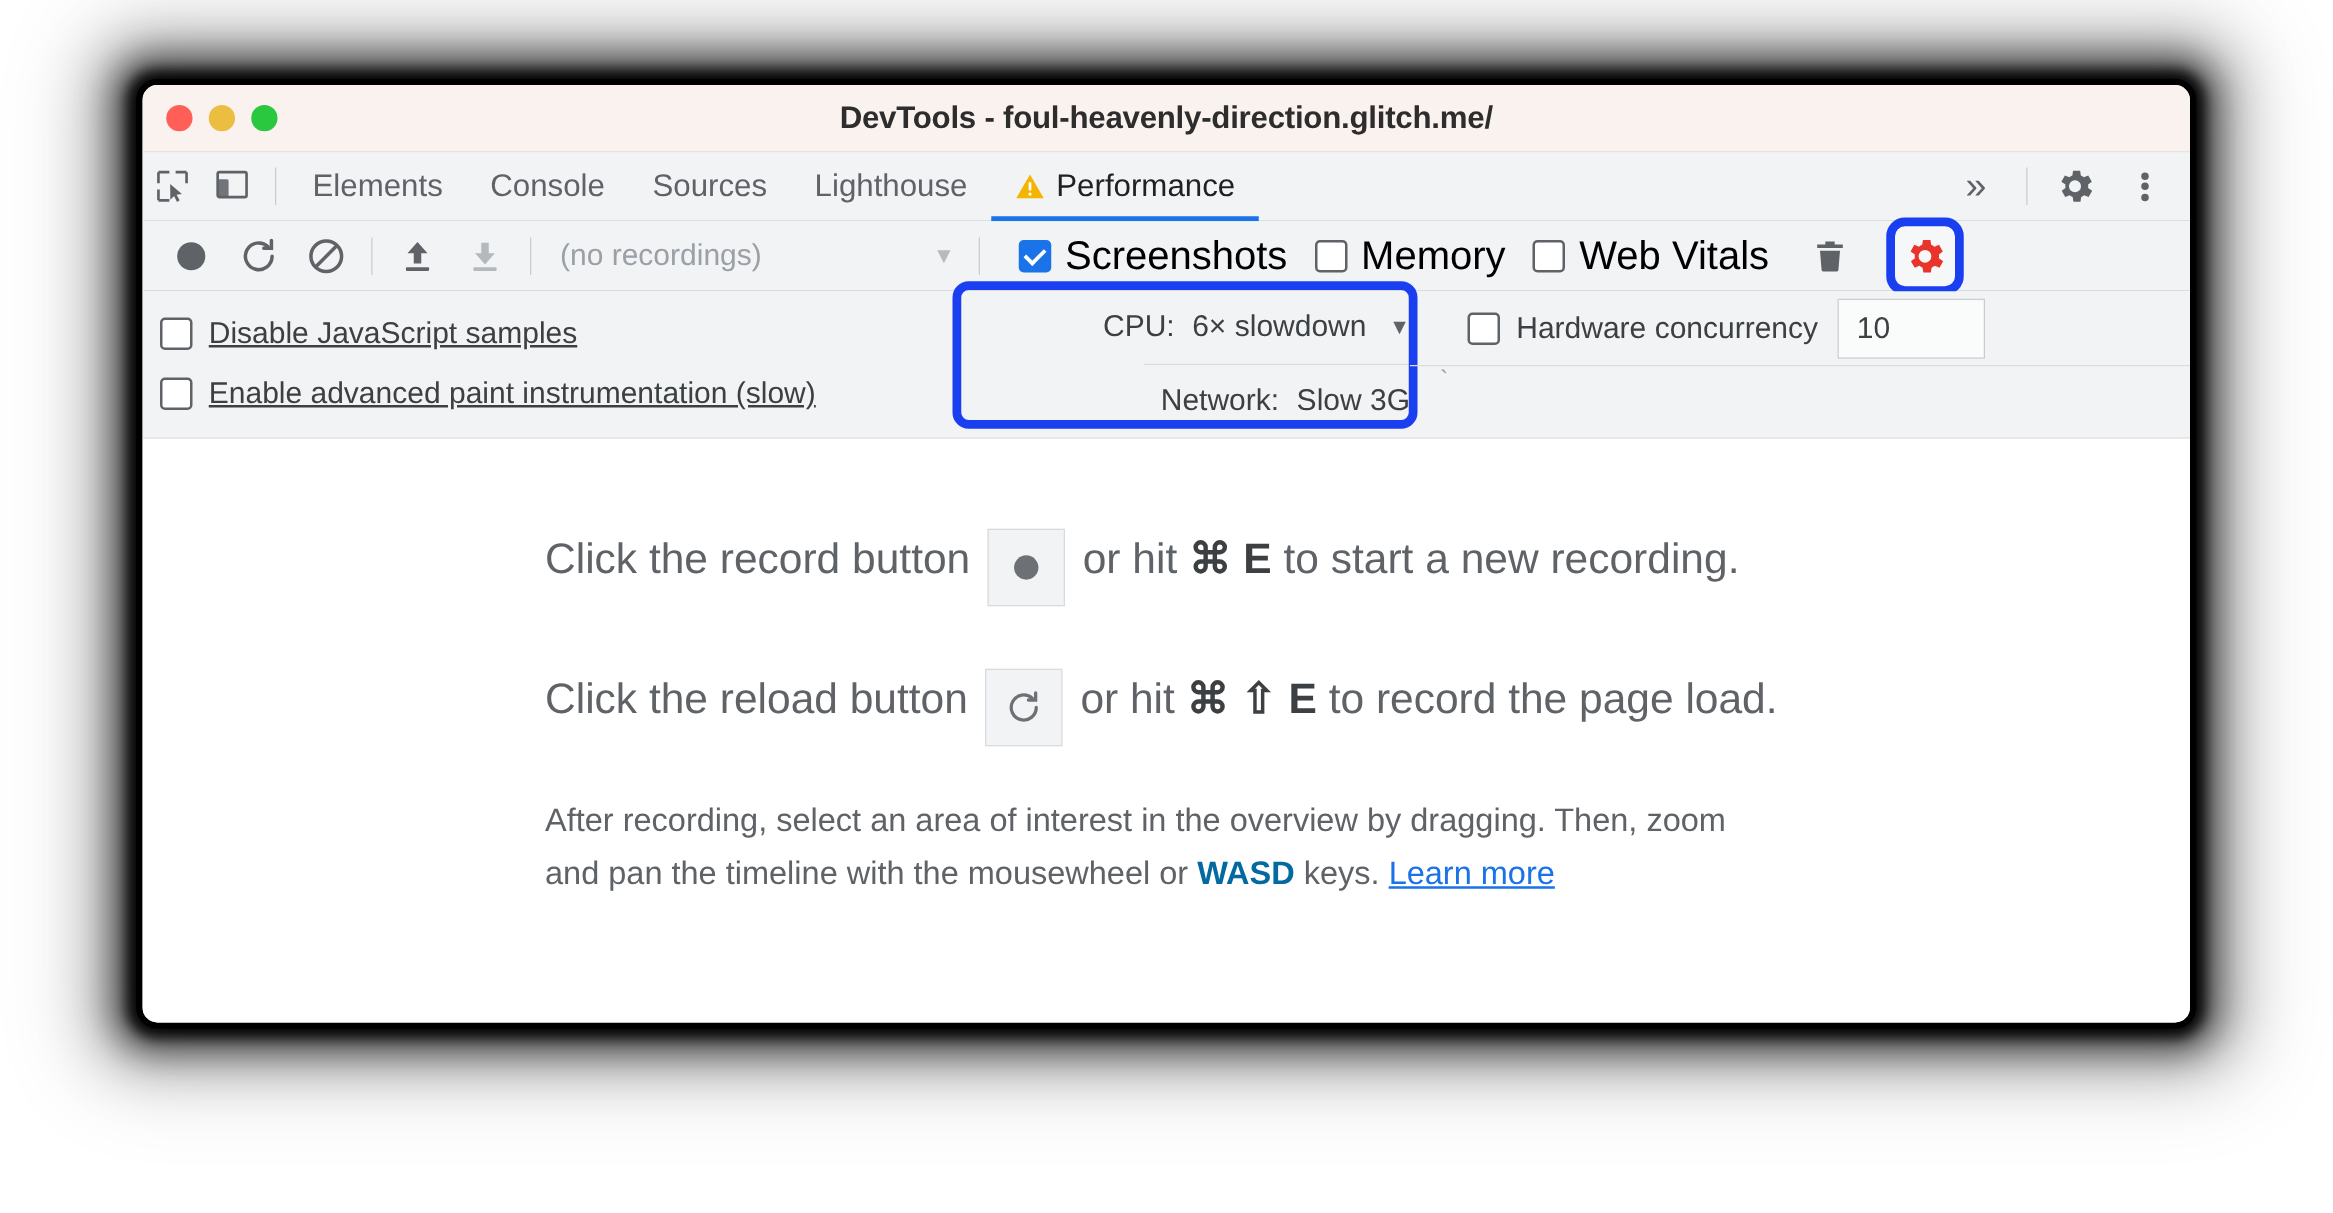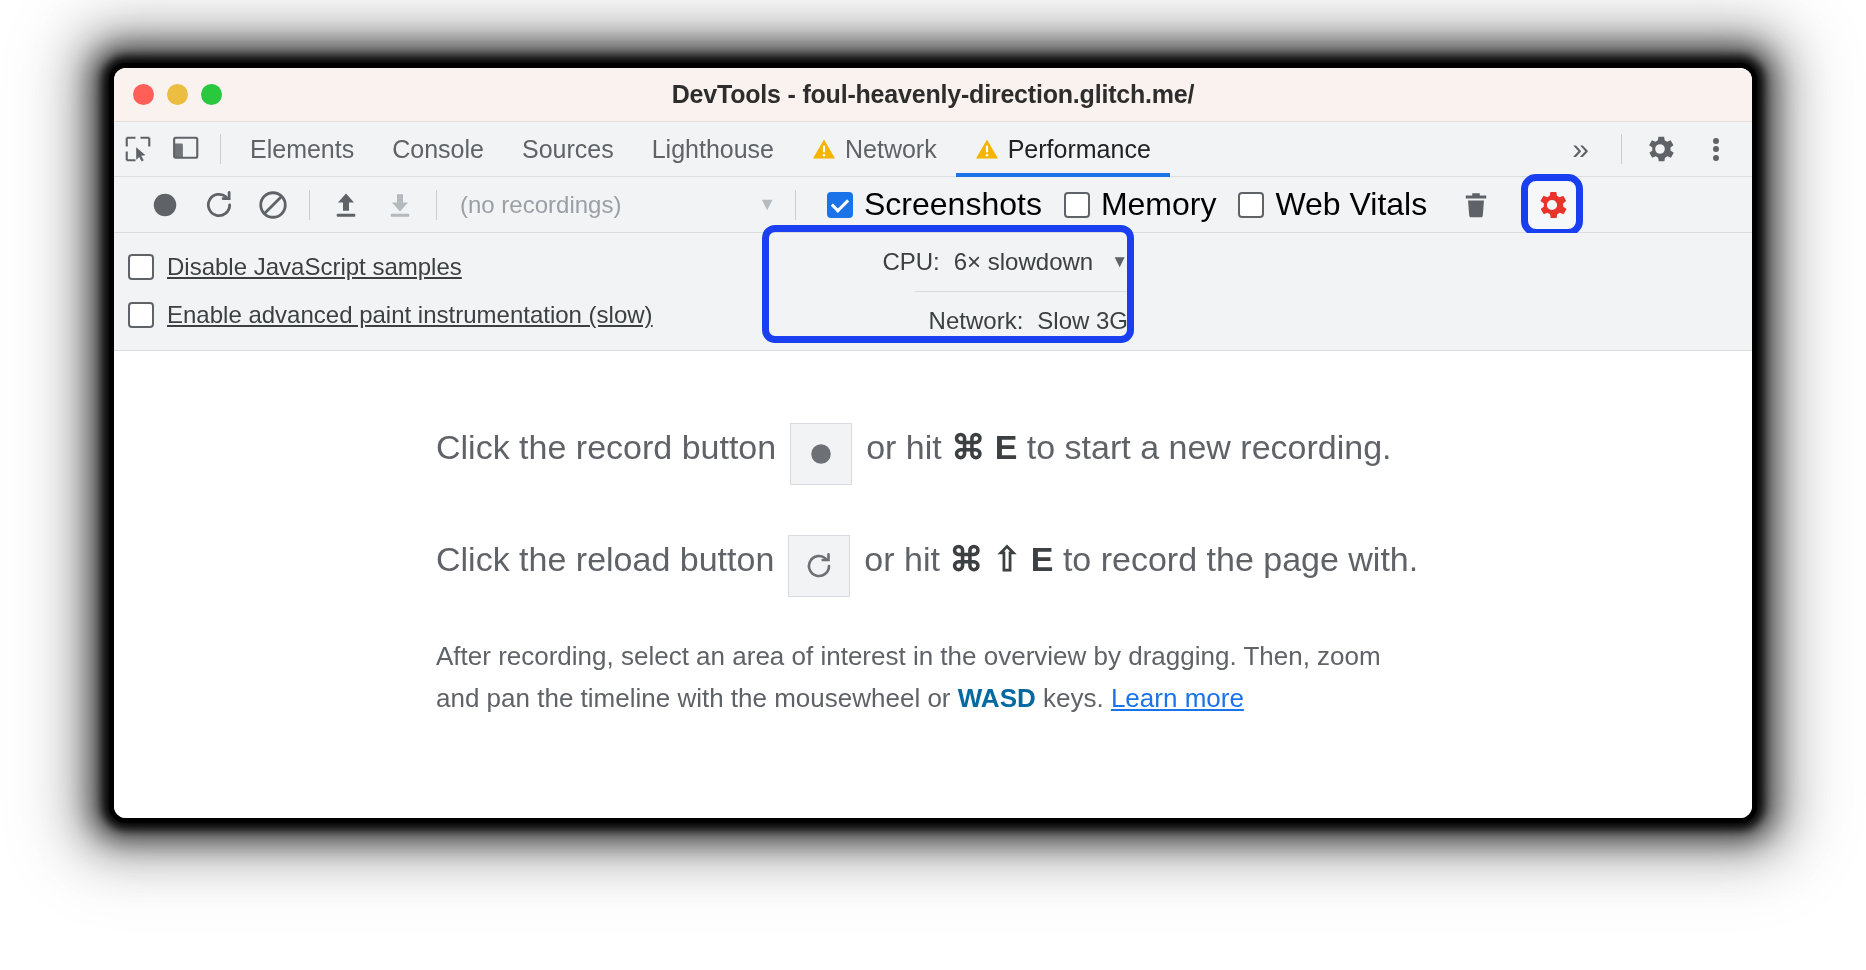--- a/index.html
+++ b/index.html
@@ -95,21 +95,21 @@
   }
   .kebab-btn { margin-right: 8px; }
   .kebab-dot { width: 6px; height: 6px; border-radius: 50%; background: #5f6368; margin: 2.5px 0; }
 
   
   .rec-toolbar {
     height: 56px;
     background: #f1f3f4;
     display: flex; align-items: center;
     border-bottom: 1px solid #dadce0;
-    padding-left: 24px;
+    padding-left: 12px;
     position: relative;
   }
   .rt-btn {
     width: 54px; height: 42px;
     display: flex; align-items: center; justify-content: center;
     color: #5f6368;
   }
   .rt-btn.dim { color: #9aa0a6; }
   .rt-sep { width: 1px; height: 30px; background: #c9cdd1; margin: 0 9px; }
   .rec-select {
@@ -253,28 +253,20 @@
         <span>Elements</span>
       </div>
       <div class="tab">
         <span>Console</span>
       </div>
       <div class="tab">
         <span>Sources</span>
       </div>
       <div class="tab">
         <span>Lighthouse</span>
-      </div>
-      <div class="tab">
-        <svg class="warn-tri" viewBox="0 0 24 22">
-          <path d="M12 1.5 L23 20.5 L1 20.5 Z" fill="#f5b400"></path>
-          <rect x="10.9" y="7.5" width="2.2" height="7" rx="1" fill="#fff"></rect>
-          <circle cx="12" cy="17.2" r="1.3" fill="#fff"></circle>
-        </svg>
-        <span>Network</span>
       </div>
       <div class="tab active">
         <svg class="warn-tri" viewBox="0 0 24 22">
           <path d="M12 1.5 L23 20.5 L1 20.5 Z" fill="#f5b400"></path>
           <rect x="10.9" y="7.5" width="2.2" height="7" rx="1" fill="#fff"></rect>
           <circle cx="12" cy="17.2" r="1.3" fill="#fff"></circle>
         </svg>
         <span>Performance</span>
       </div>
 
@@ -381,20 +373,31 @@
             <span class="caret">▼</span>
           </div>
           <div class="mid-cell">
             <span>Network:</span>
             <span>Slow 3G</span>
           </div>
         </div>
         <div class="hl-box"></div>
       </div>
 
+      <div class="ss-right">
+        <div class="hw-row">
+          <span class="hw-cb-wrap">
+            <span class="cbox"></span>
+            <span class="hw-label">Hardware concurrency</span>
+          </span>
+          <span class="hw-input">10</span>
+        </div>
+        <div class="hw-bottom"></div>
+        <div class="tick">`</div>
+      </div>
     </div>
 
     <div class="body-area">
       <div class="inst row1">
         <span>Click the record button</span>
         <span class="inline-btn">
           <svg width="26" height="26" viewBox="0 0 24 24">
               <circle cx="12" cy="12" r="9" fill="#6d7175"></circle>
             </svg>
         </span>
@@ -416,21 +419,21 @@
           </svg>
         </span>
         <span>or hit</span>
         <span class="nb">&nbsp;</span>
         <span class="kb">⌘</span>
         <span class="nb">&nbsp;</span>
         <span class="kb">⇧</span>
         <span class="nb">&nbsp;</span>
         <span class="kb">E</span>
         <span class="nb">&nbsp;</span>
-        <span>to record the page with.</span>
+        <span>to record the page load.</span>
       </div>
 
       <div class="para">
         <span>After recording, select an area of interest in the overview by dragging. Then, zoom and pan the timeline with the mousewheel or </span><b>WASD</b><span> keys. </span><a class="learn" href="#">Learn more</a>
       </div>
     </div>
 
   </div>
 </div>
 

